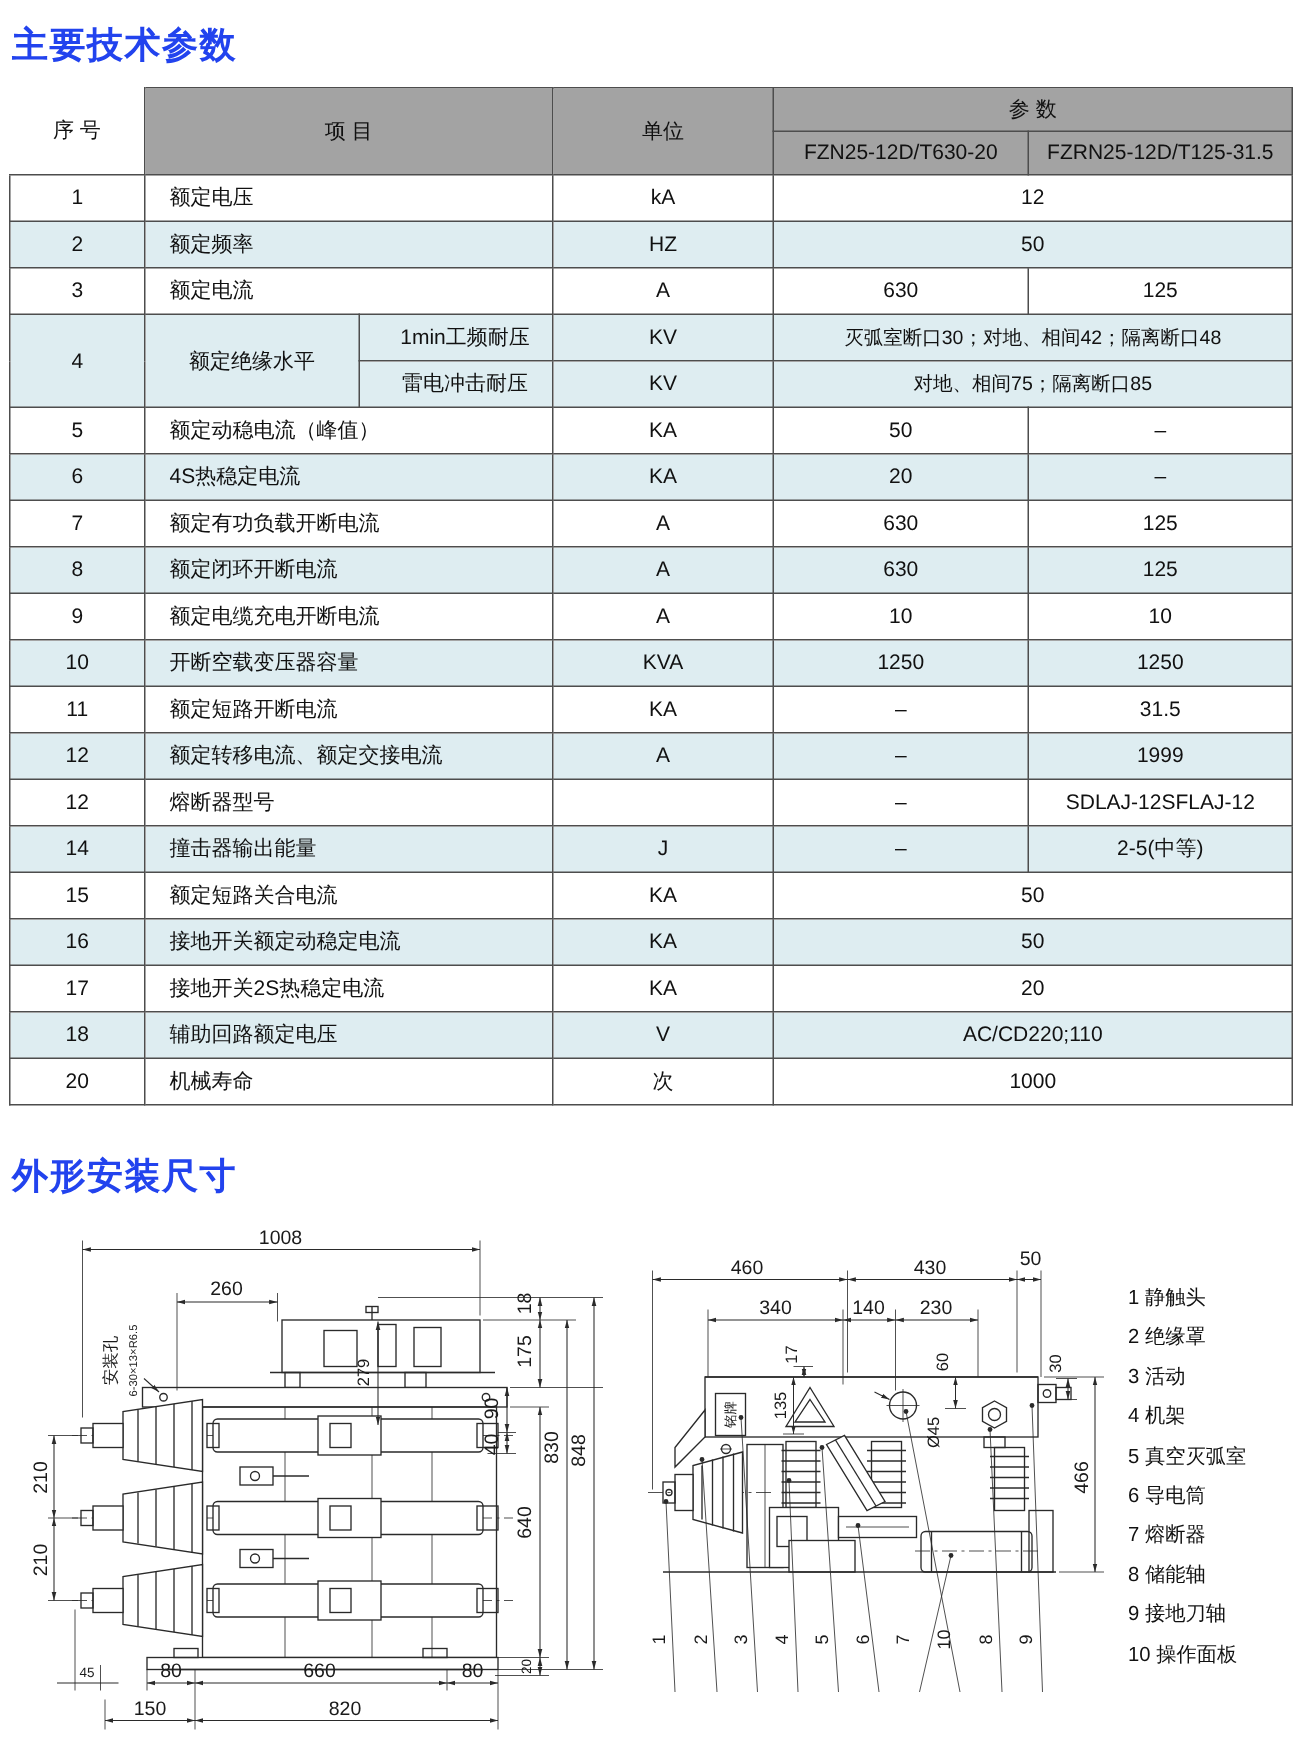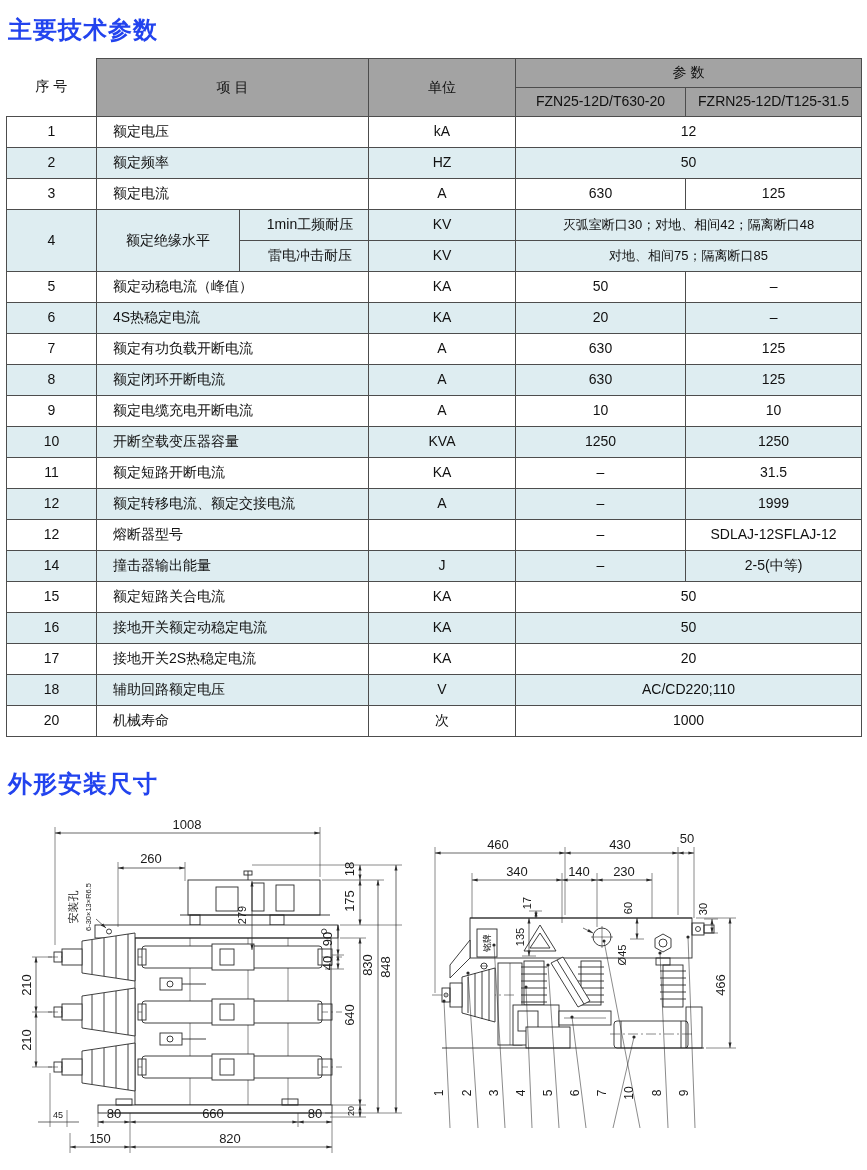--- a/index.html
+++ b/index.html
@@ -515,14 +515,26 @@
       <text x="105" y="278" transform="rotate(-90 105 278)" text-anchor="middle" font-size="12">4</text>
       <text x="132" y="278" transform="rotate(-90 132 278)" text-anchor="middle" font-size="12">5</text>
       <text x="159" y="278" transform="rotate(-90 159 278)" text-anchor="middle" font-size="12">6</text>
       <text x="186" y="278" transform="rotate(-90 186 278)" text-anchor="middle" font-size="12">7</text>
       <text x="213" y="278" transform="rotate(-90 213 278)" text-anchor="middle" font-size="12">10</text>
       <text x="241" y="278" transform="rotate(-90 241 278)" text-anchor="middle" font-size="12">8</text>
       <text x="268" y="278" transform="rotate(-90 268 278)" text-anchor="middle" font-size="12">9</text>
     </g>
   </svg>
 
+  <div class="legend">
+      <div class="legend-item">1  静触头</div>
+      <div class="legend-item">2  绝缘罩</div>
+      <div class="legend-item">3  活动</div>
+      <div class="legend-item">4  机架</div>
+      <div class="legend-item">5  真空灭弧室</div>
+      <div class="legend-item">6  导电筒</div>
+      <div class="legend-item">7  熔断器</div>
+      <div class="legend-item">8  储能轴</div>
+      <div class="legend-item">9  接地刀轴</div>
+      <div class="legend-item">10  操作面板</div>
+    </div>
 
 </div>
 
 </body></html>

